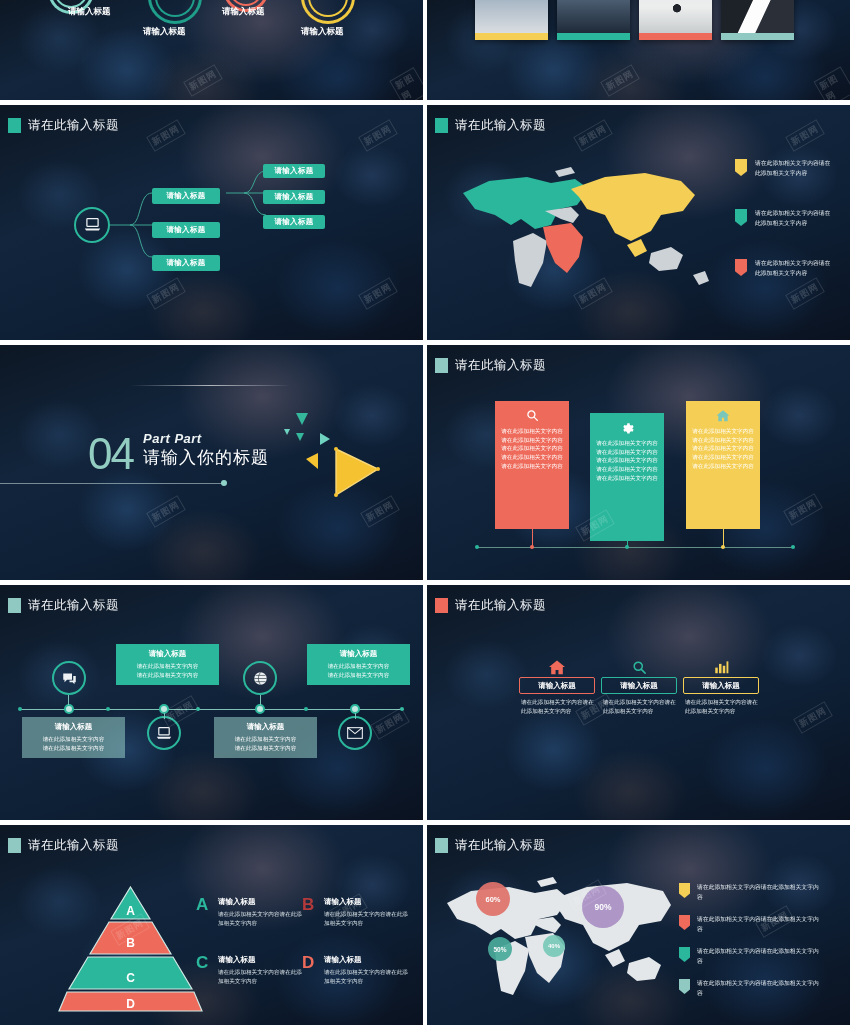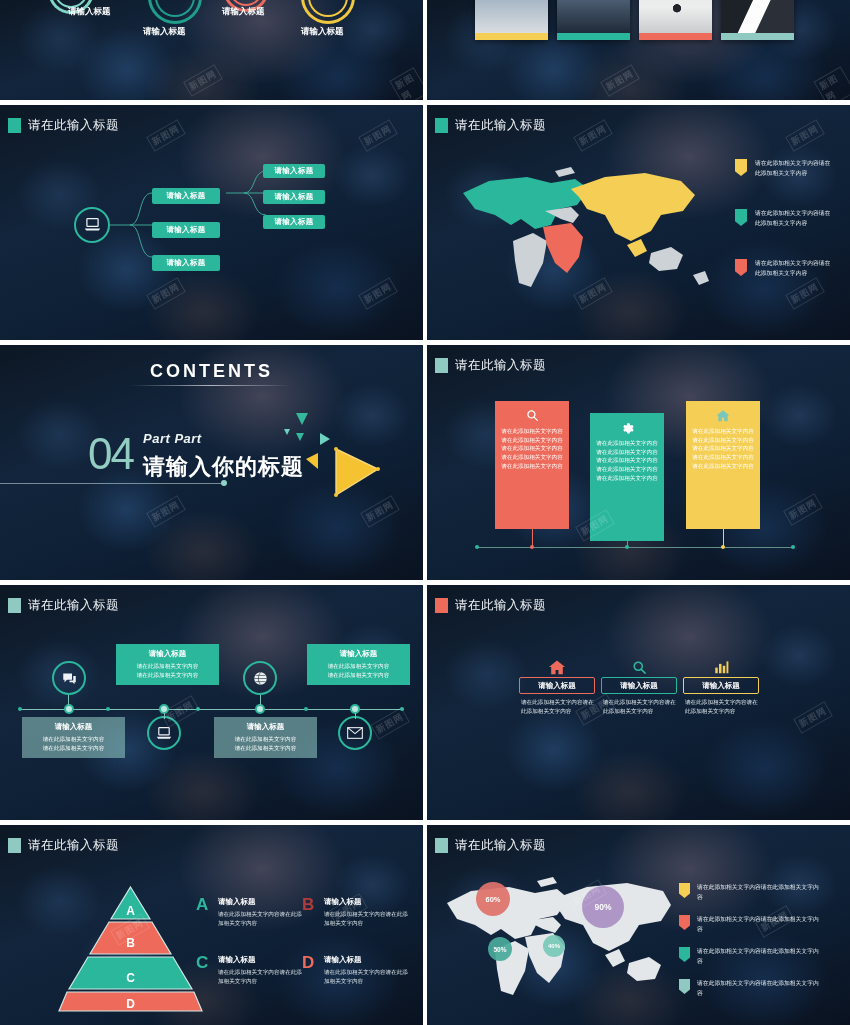--- a/index.html
+++ b/index.html
@@ -76,21 +76,21 @@
 
   
   .contents-ttl{ position:absolute; left:0; right:0; top:16px; text-align:center;
     color:#fff; font-size:18px; font-weight:bold; letter-spacing:3px; }
   .contents-rule{ position:absolute; left:130px; right:132px; top:40px; height:1px;
     background:linear-gradient(90deg,rgba(255,255,255,0),rgba(255,255,255,.65),rgba(255,255,255,0)); }
   .big-num{ position:absolute; left:88px; top:88px; font-size:44px; font-weight:normal;
     color:#93cdc2; line-height:.95; letter-spacing:-2px; }
   .pf{ position:absolute; left:143px; top:86px; color:#eef3f4; font-size:13px;
     font-style:italic; font-weight:bold; letter-spacing:.5px; }
-  .pf-cn{ position:absolute; left:143px; top:107px; color:#fff; font-size:22px; font-weight:bold; letter-spacing:1px; }
+  .pf-cn{ position:absolute; left:143px; top:101px; color:#fff; font-size:17px; font-weight:normal; letter-spacing:1px; }
   .cline{ position:absolute; left:0; width:224px; top:138px; height:1px; background:rgba(200,225,225,.55); }
   .cdot{ position:absolute; left:221px; top:135px; width:6px; height:6px; border-radius:50%; background:#8fd3c8; }
 
   
   .card{ position:absolute; width:74px; color:#fff; font-size:5.6px; line-height:1.55;
     padding:26px 6px 8px; text-align:center; }
   .card .cic{ position:absolute; left:0; right:0; top:8px; display:flex; justify-content:center; }
   .stem{ position:absolute; width:1px; background:rgba(255,255,255,.55); }
   .tline{ position:absolute; height:1px; background:#5f8f85; }
   .tdot{ position:absolute; width:4px; height:4px; border-radius:50%; }
@@ -247,21 +247,20 @@
       <span class="tag" style="background:#ee6b5b"></span>
       <span class="tx">请在此添加相关文字内容请在此添加相关文字内容</span>
     </div>
     <div class="wm a">新图网</div>
     <div class="wm b">新图网</div>
     <div class="wm c">新图网</div>
     <div class="wm d">新图网</div>
   </div>
 
   <div class="slide">
-    <div class="contents-ttl">CONTENTS</div>
     <div class="contents-rule"></div>
     <div class="big-num">04</div>
     <div class="pf">Part Part</div>
     <div class="pf-cn">请输入你的标题</div>
     <div class="cline"></div>
     <div class="cdot"></div>
     <svg style="position:absolute;left:278px;top:62px" width="135" height="110">
       <polygon points="18,6 30,6 24,18" fill="#35b79c"></polygon>
       <polygon points="6,22 12,22 9,28" fill="#6fd1c0"></polygon>
       <polygon points="18,26 26,26 22,34" fill="#35b79c"></polygon>

